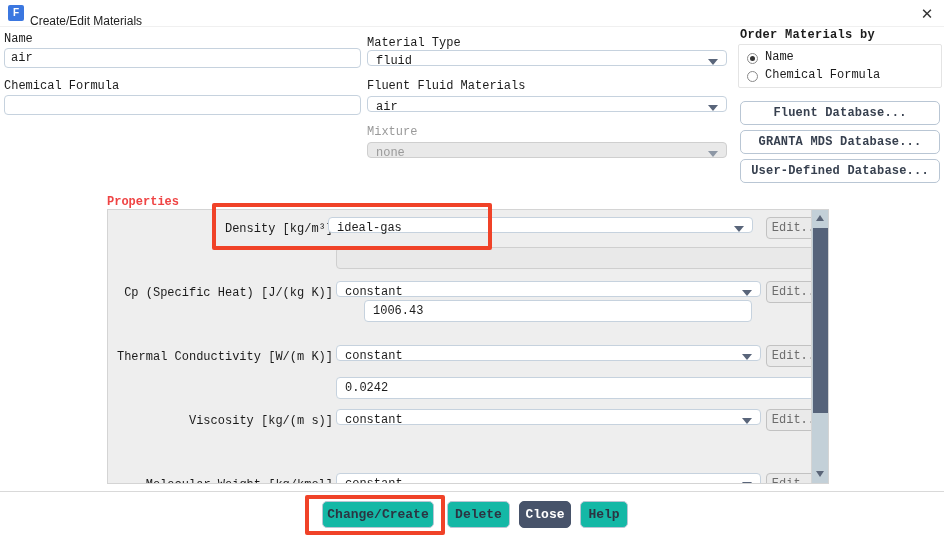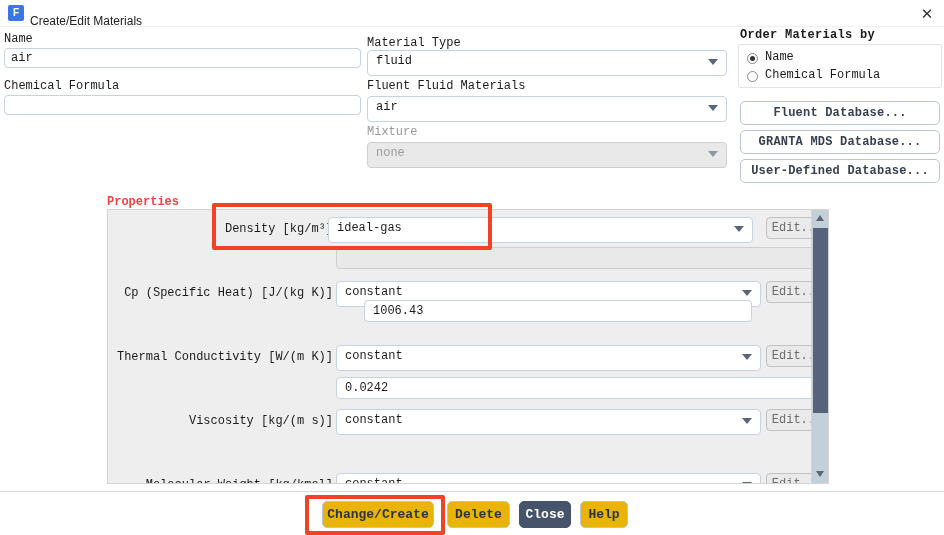--- a/index.html
+++ b/index.html
@@ -43,21 +43,21 @@
   }
   .lbl.dim { color:#9a9a9a; }
 
   .tfield {
     position:absolute; height:20px;
     background:#ffffff; border:1px solid #c6d2de; border-radius:4px;
     font-family:"Liberation Mono", monospace; font-size:12px; color:#1b1b1b;
     padding:0 6px; line-height:18px; outline:none;
   }
   .combo {
-    position:absolute; height:26px;
+    position:absolute; height:16px;
     background:#ffffff; border:1px solid #c6d2de; border-radius:4px;
     font-family:"Liberation Mono", monospace; font-size:12px; color:#1b1b1b;
     line-height:20px; padding-left:8px; cursor:pointer;
   }
   .combo.disabled {
     background:#e9e9e9; border-color:#cfcfcf; color:#9a9a9a; cursor:default;
   }
   .combo .arw {
     position:absolute; right:8px; top:8px;
     width:0;height:0; border-left:5px solid transparent;
@@ -147,21 +147,21 @@
     background:#56637a; cursor:pointer;
   }
 
   
   .footsep {
     position:absolute; left:0; top:491px; width:944px; height:1px;
     background:#d9d9d9;
   }
   .fbtn {
     position:absolute; height:27px;
-    background:#eab308; border:1px solid #b9c6d4; border-radius:5px;
+    background:#14b8a6; border:1px solid #b9c6d4; border-radius:5px;
     font-family:"Liberation Mono", monospace; font-size:13px;
     color:#2c3442; text-align:center; line-height:25px; cursor:pointer;
     font-weight:bold;
   }
   .fbtn.primary { background:#47536a; border-color:#47536a; color:#ffffff; }
 
   
   .hl {
     position:absolute; border:4px solid #f04228; border-radius:2px;
     pointer-events:none;

